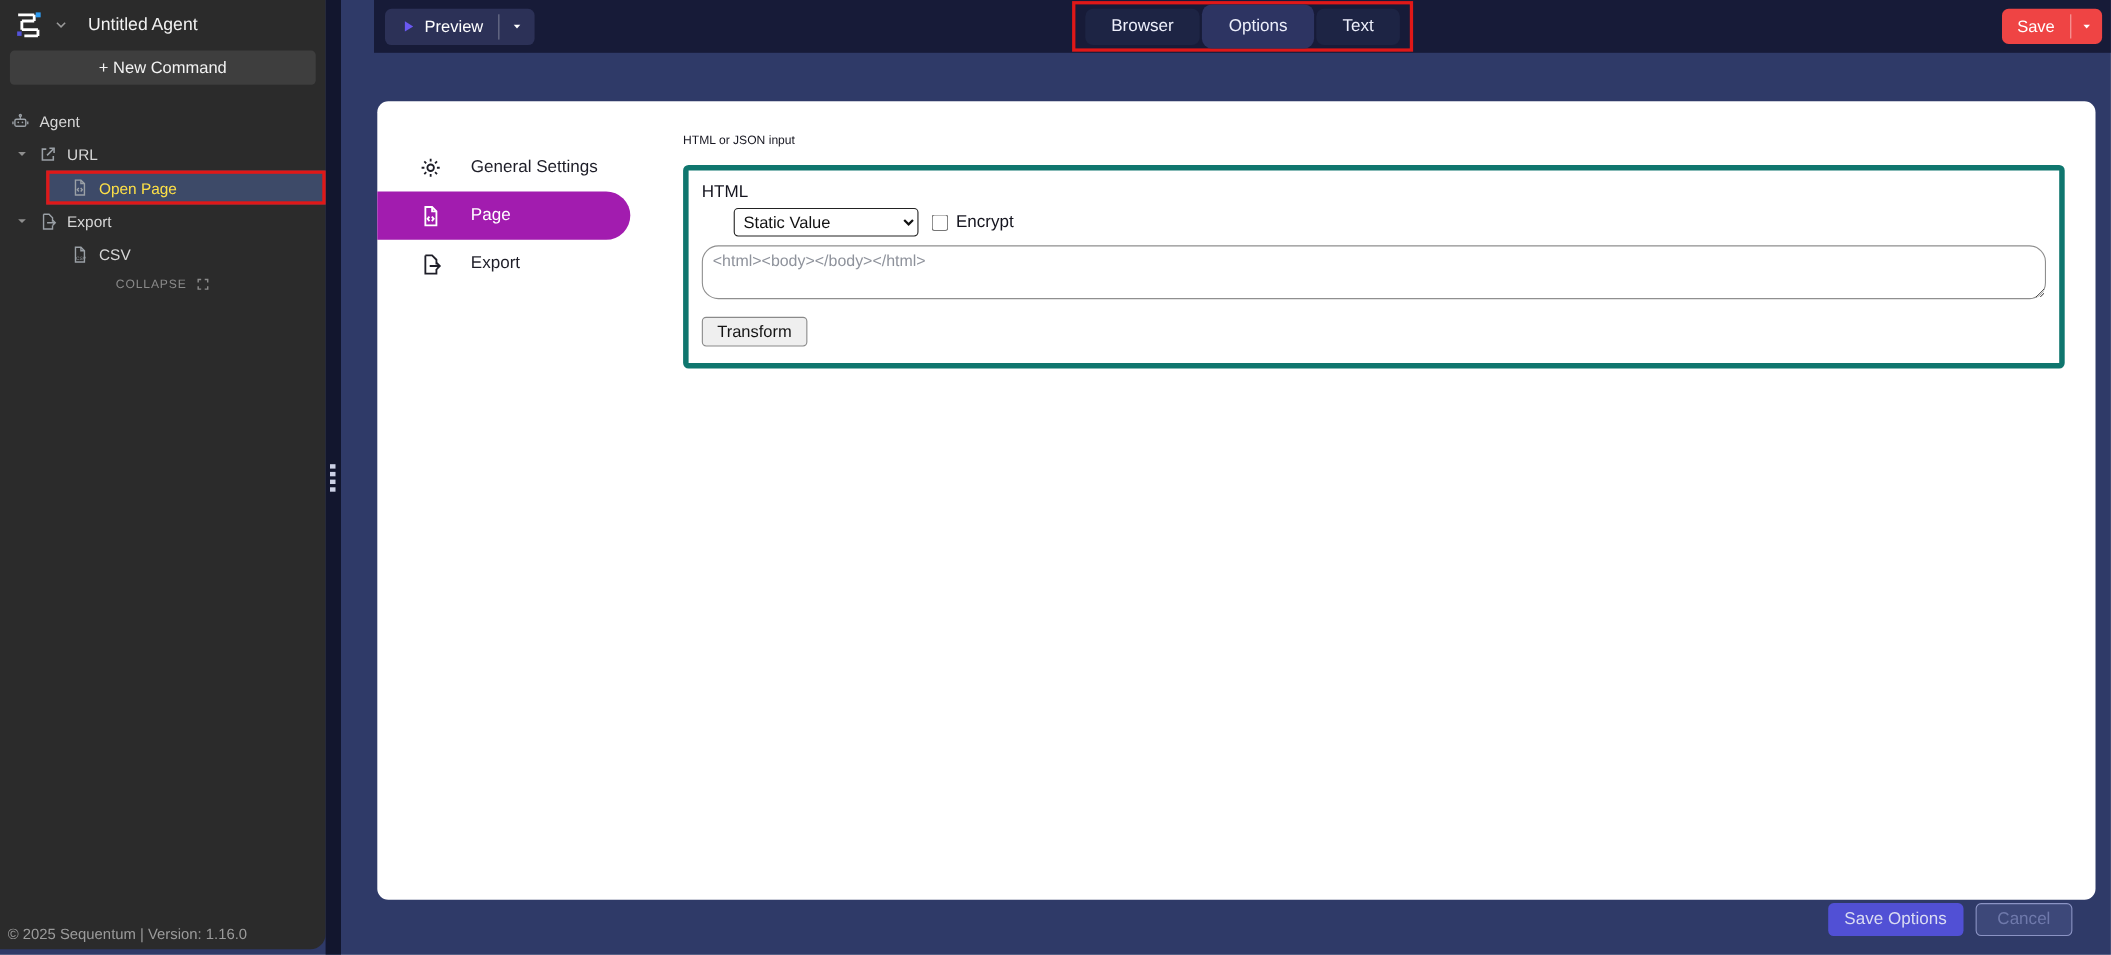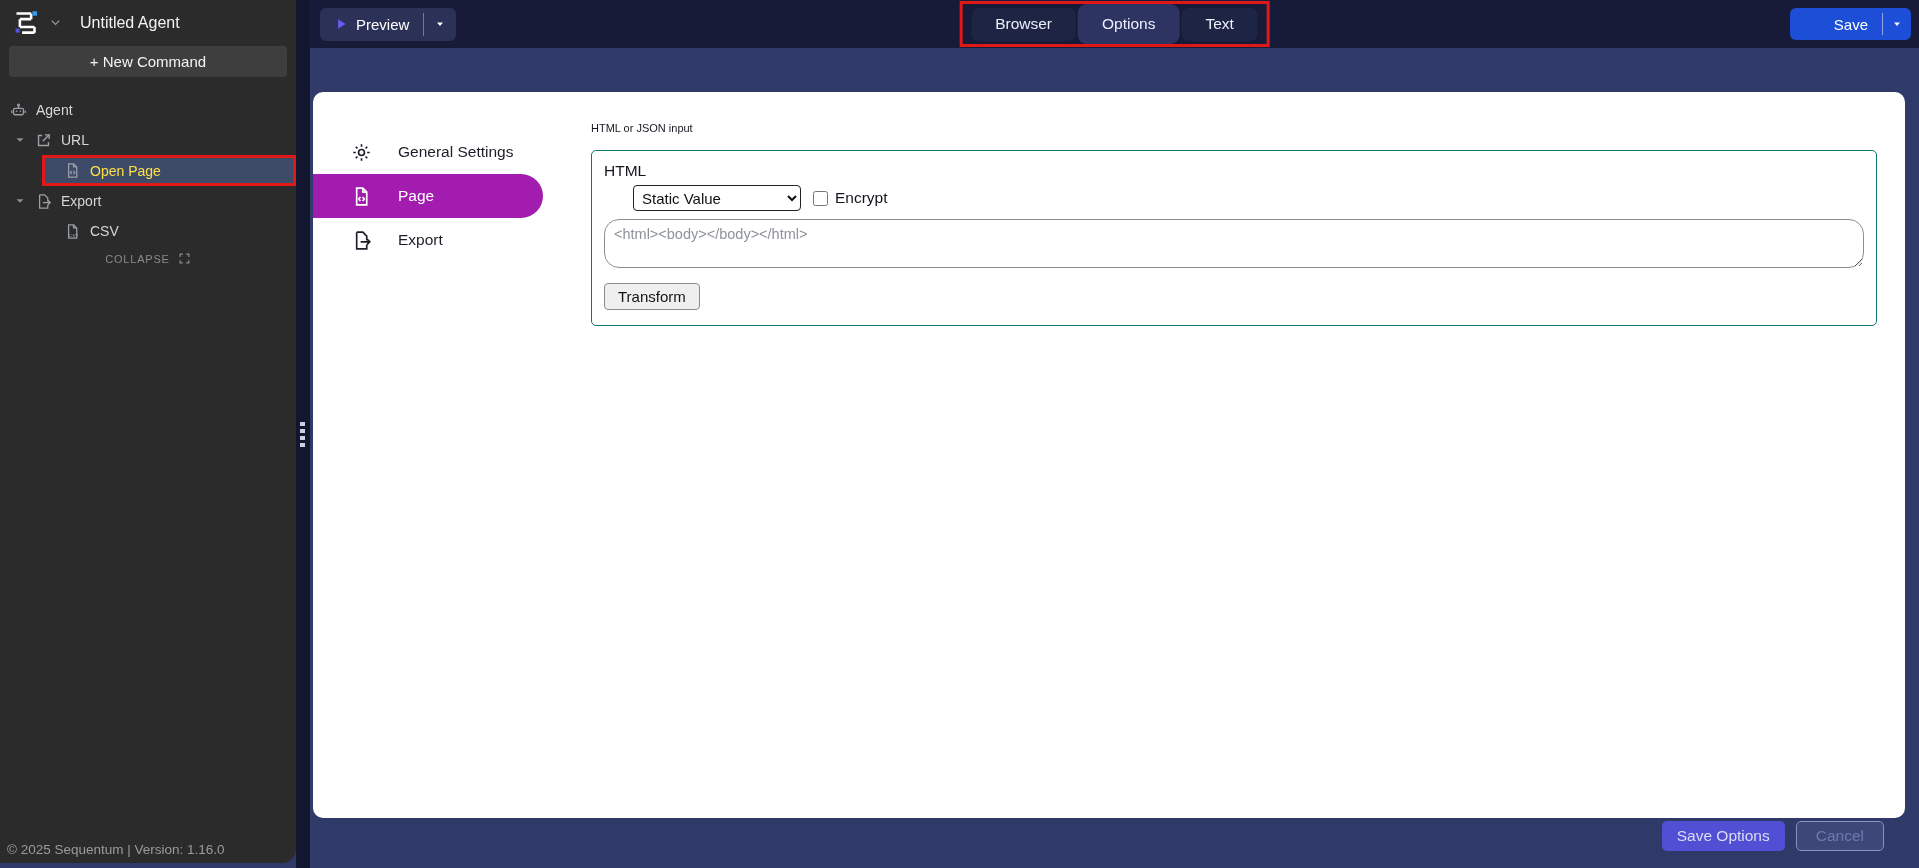--- a/index.html
+++ b/index.html
@@ -43,31 +43,31 @@
   }
   .collapse-ctl .c-icon { width:13px; height:13px; display:inline-flex; color:#8a8a8a; }
   .sb-footer { position:absolute; left:7px; bottom:6px; color:#9b9b9b; font-size:13.5px; }
 
   
   .gutter { width:14px; flex:0 0 14px; background:#12162e; position:relative; cursor:col-resize; }
   .grip { position:absolute; left:4px; top:422px; display:flex; flex-direction:column; gap:3px; }
   .grip span { width:5px; height:4px; background:#ccd1e6; display:block; }
 
   
-  .main { flex:1; display:flex; flex-direction:column; position:relative; }
+  .main { flex:1; display:flex; flex-direction:column; position:relative;margin-left:30px; }
   .topbar { height:48px; flex:0 0 48px; background:#171b38; position:relative; display:flex; align-items:center; }
 
   .split-btn { display:inline-flex; align-items:stretch; border-radius:6px; overflow:hidden; cursor:pointer; }
   .preview-btn { margin-left:10px; background:#2c3157; height:33px; }
   .preview-btn .seg-main { display:flex; align-items:center; gap:8px; padding:0 14px; color:#fff; font-size:15px; }
   .preview-btn .seg-div { width:1px; background:rgba(255,255,255,0.35); margin:5px 0; }
   .preview-btn .seg-caret { display:flex; align-items:center; padding:0 10px; color:#fff; }
   .play-ic { width:14px; height:14px; color:#6a58f2; display:inline-flex; }
 
-  .save-btn { position:absolute; right:8px; top:8px; background:#1d4ed8; height:32px;padding-left:30px; }
+  .save-btn { position:absolute; right:8px; top:8px; background:#ef4444; height:32px; }
   .save-btn .seg-main { display:flex; align-items:center; padding:0 14px; color:#fff; font-size:15px; }
   .save-btn .seg-div { width:1px; background:rgba(255,255,255,0.5); margin:5px 0; }
   .save-btn .seg-caret { display:flex; align-items:center; padding:0 8px; color:#fff; }
   .caret-ic { width:12px; height:12px; display:inline-flex; }
 
   .tabs-annotation {
     position:absolute; left:50%; transform:translateX(-50%); top:1px; height:46px;
     border:3px solid #e01818; display:flex; align-items:center; gap:2px; padding:0 9px;
   }
   .tab {
@@ -86,21 +86,21 @@
   .opt-item {
     display:flex; align-items:center; gap:26px; height:44px; padding-left:38px;
     font-size:15.5px; color:#1e1e28; cursor:pointer; border-radius:0 24px 24px 0;
   }
   .opt-item .o-icon { width:21px; height:21px; display:inline-flex; color:#1e1e28; }
   .opt-item.active { background:#a21caf; color:#ffffff; }
   .opt-item.active .o-icon { color:#ffffff; }
 
   .form-area { flex:1; padding:30px 28px 0 48px; }
   .form-heading { font-size:11px; font-weight:400; color:#171721; }
-  .group-box { border:1px solid #0f766e; border-radius:5px; margin-top:16px; padding:11px 12px 15px 12px; }
+  .group-box { border:5px solid #0f766e; border-radius:5px; margin-top:16px; padding:11px 12px 15px 12px; }
   .field-label { font-size:15.5px; color:#14141e; margin-bottom:5px; }
   .ctl-row { display:flex; align-items:center; gap:12px;padding-left:29px; }
   .value-select {
     width:168px; height:26px; font-size:15px; font-family:inherit;
     border:1px solid #222; border-radius:4px; background:#fff; color:#111; padding:0 4px;
   }
   .encrypt-wrap { display:flex; align-items:center; gap:7px; font-size:15.5px; color:#14141e; }
   .encrypt-wrap input { width:15px; height:15px; cursor:pointer; }
   .html-input {
     width:100%; height:49px; margin-top:8px; border:1px solid #8f8f8f; border-radius:15px;

